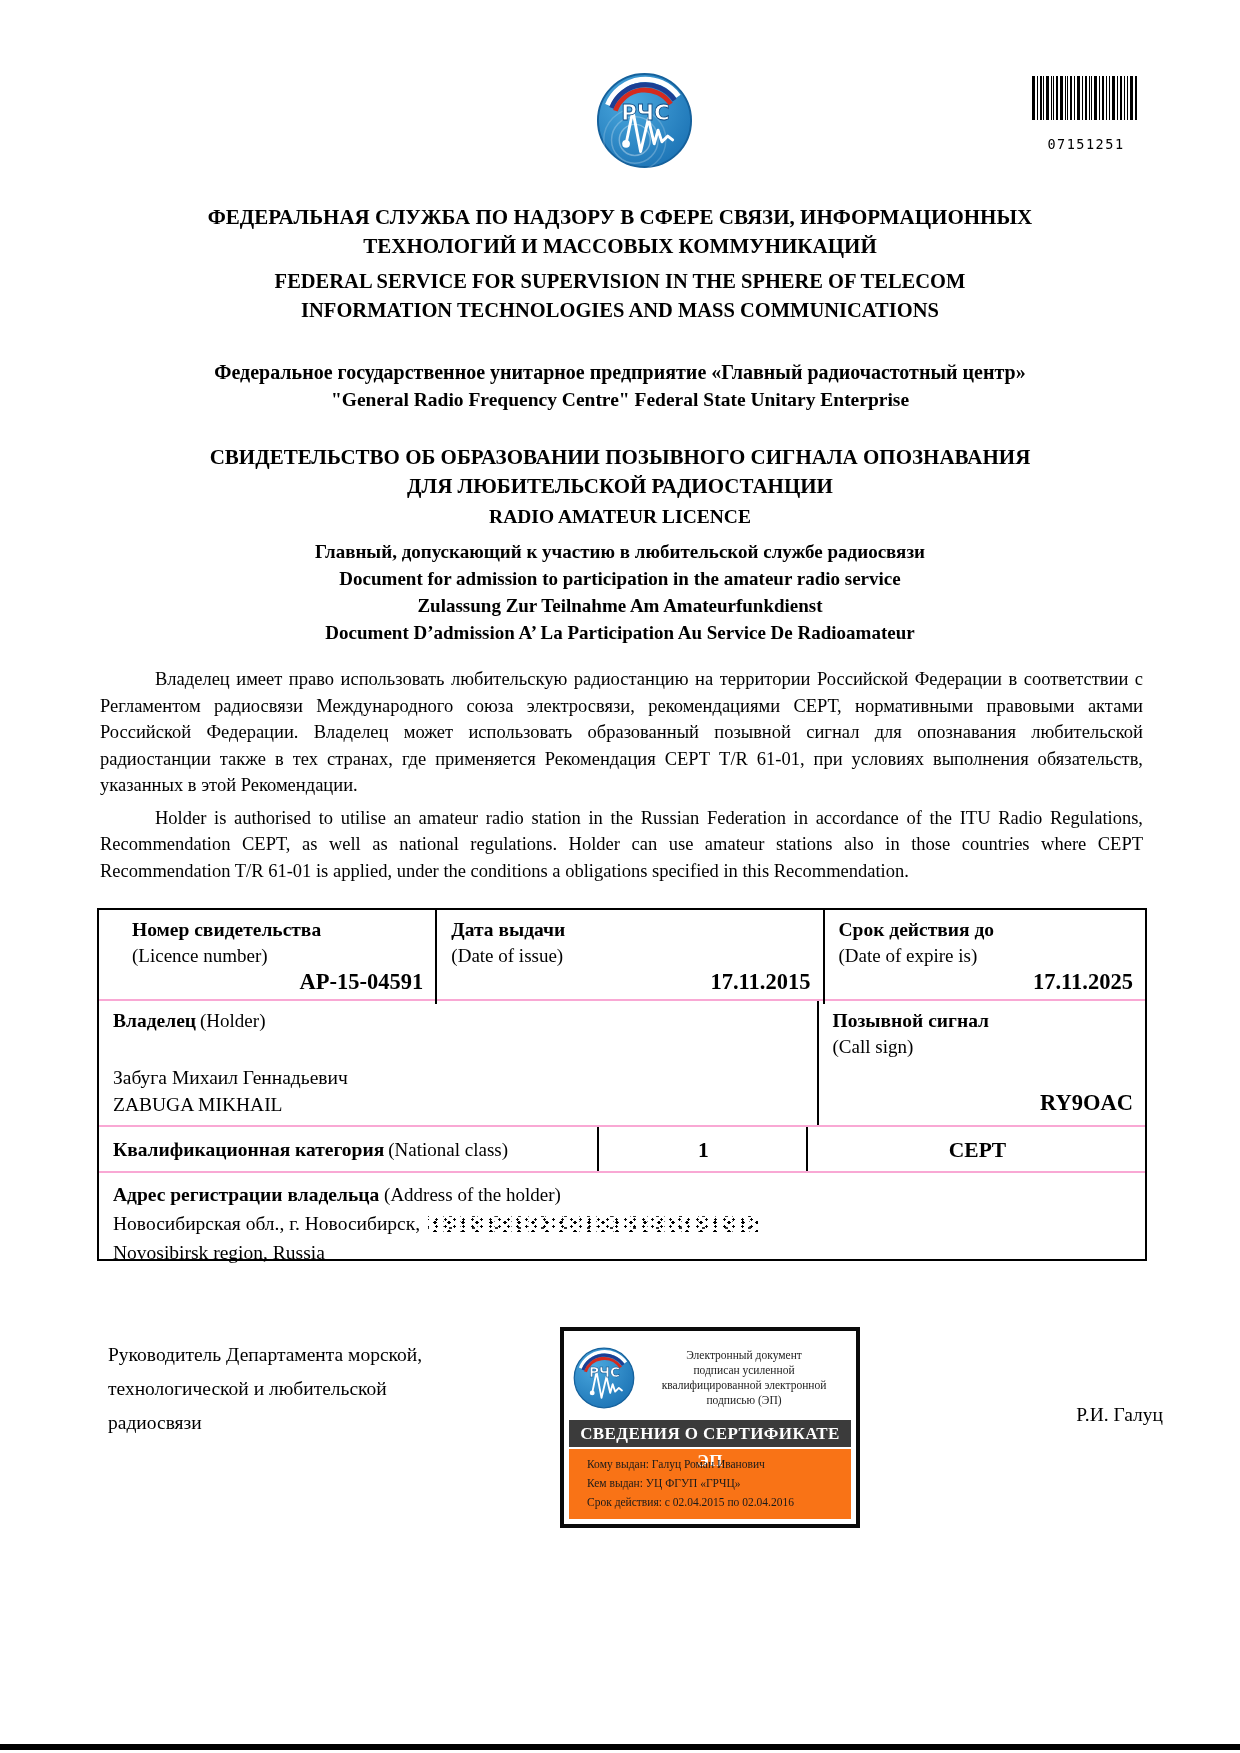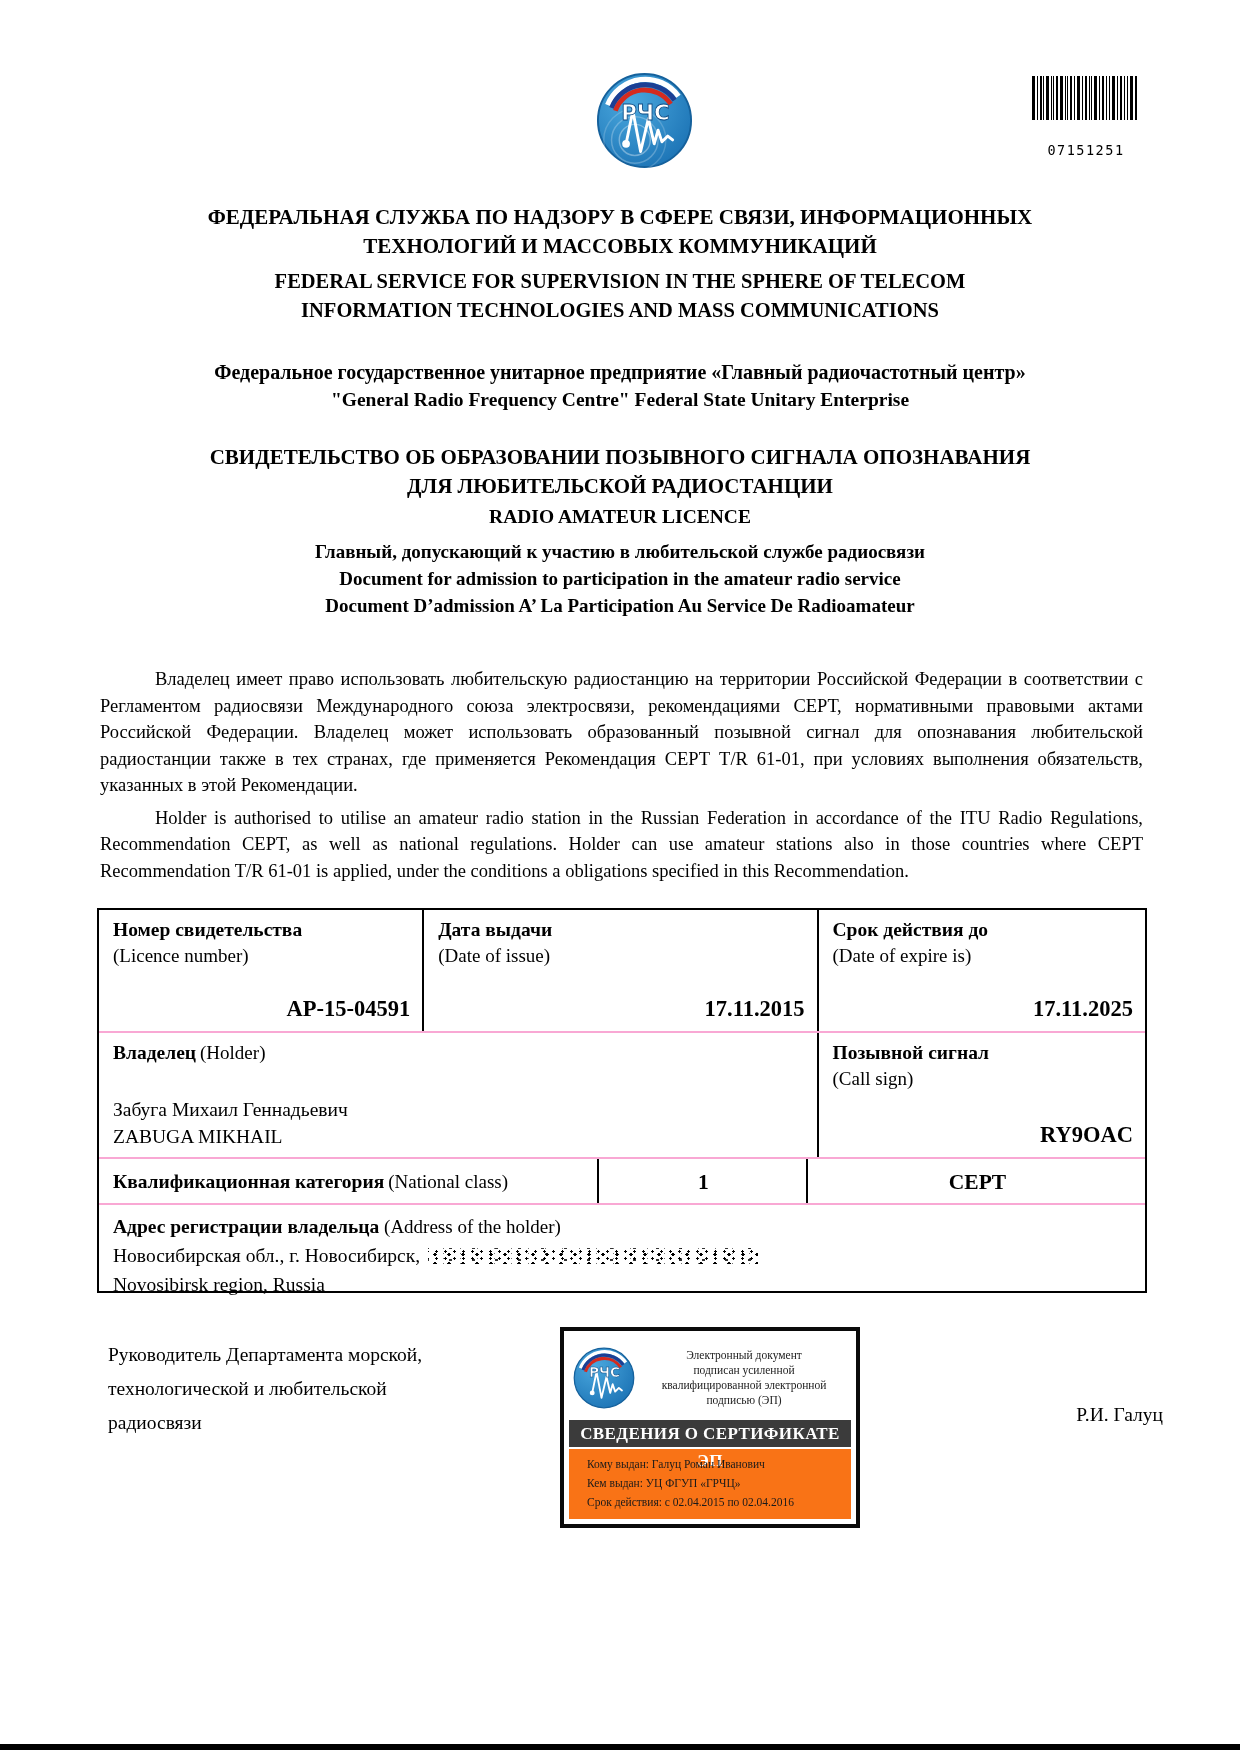--- a/index.html
+++ b/index.html
@@ -2,21 +2,21 @@
 <html><head>
 <meta charset="utf-8">
 <style>
   html,body{margin:0;padding:0;background:#fff;}
   #page{position:relative;width:1240px;height:1753px;background:#fff;margin:0 auto;
         font-family:"Liberation Serif","DejaVu Serif",serif;color:#000;overflow:hidden;padding-left:23px;}
 
   
   .logo{position:absolute;left:596px;top:72px;width:97px;height:97px;}
   .barcode-block{position:absolute;left:1030px;top:76px;width:112px;text-align:center;}
-  .barcode-num{font-family:"DejaVu Sans Mono",monospace;font-size:13.5px;letter-spacing:1.5px;margin-top:18px;}
+  .barcode-num{font-family:"DejaVu Sans Mono",monospace;font-size:13.5px;letter-spacing:1.5px;margin-top:12px;}
 
   
   .head{position:absolute;left:100px;top:203px;width:1040px;text-align:center;}
   .h-ru{font-size:21px;font-weight:bold;line-height:29px;white-space:pre-line;}
   .h-en{font-size:20.5px;font-weight:bold;line-height:29px;white-space:pre-line;margin-top:6px;}
   .ent-ru{font-size:20px;font-weight:bold;line-height:27px;margin-top:34px;}
   .ent-en{font-size:19.5px;font-weight:bold;line-height:27px;}
   .lic-ru{font-size:21px;font-weight:bold;line-height:29px;white-space:pre-line;margin-top:30px;}
   .lic-en{font-size:19.5px;font-weight:bold;line-height:27px;margin-top:2px;}
   .sub{font-size:19px;font-weight:bold;line-height:27px;}
@@ -25,21 +25,21 @@
   
   .paragraphs{position:absolute;left:100px;top:666px;width:1043px;text-align:justify;
               font-size:18.5px;line-height:26.5px;}
   .paragraphs p{margin:0;text-indent:55px;}
   .paragraphs p + p{margin-top:6px;}
 
   
   .lic-table{position:absolute;left:97px;top:908px;width:1046px;border:2px solid #000;}
   .t-row{display:grid;}
   .t-row + .t-row{border-top:2px solid #f9a8d4;}
-  .row1{grid-template-columns:30.9% 37.7% 31.4%;height:121px;}
+  .row1{grid-template-columns:30.9% 37.7% 31.4%;height:89px;margin-left:19px;}
   .row2{grid-template-columns:68.6% 31.4%;height:124px;}
   .row3{grid-template-columns:47.6% 20% 32.4%;height:44px;}
   .row4{height:86px;}
   .cell{padding:7px 12px 5px 14px;display:flex;flex-direction:column;box-sizing:border-box;min-width:0;}
   .cell + .cell{border-left:2px solid #000;}
   .lbl{font-size:19.5px;font-weight:bold;line-height:26px;}
   .sublbl{font-size:19px;font-weight:normal;line-height:26px;}
   .inline-lbl .sublbl{display:inline;}
   .inline-lbl .lbl{display:inline;}
   .big-val{margin-top:auto;text-align:right;font-weight:bold;font-size:22.5px;padding-bottom:4px;}
@@ -138,20 +138,21 @@
 ТЕХНОЛОГИЙ И МАССОВЫХ КОММУНИКАЦИЙ</div>
     <div class="h-en">FEDERAL SERVICE FOR SUPERVISION IN THE SPHERE OF TELECOM
 INFORMATION TECHNOLOGIES AND MASS COMMUNICATIONS</div>
     <div class="ent-ru">Федеральное государственное унитарное предприятие «Главный радиочастотный центр»</div>
     <div class="ent-en">"General Radio Frequency Centre" Federal State Unitary Enterprise</div>
     <div class="lic-ru">СВИДЕТЕЛЬСТВО ОБ ОБРАЗОВАНИИ ПОЗЫВНОГО СИГНАЛА ОПОЗНАВАНИЯ
 ДЛЯ ЛЮБИТЕЛЬСКОЙ РАДИОСТАНЦИИ</div>
     <div class="lic-en">RADIO AMATEUR LICENCE</div>
     <div class="sub first">Главный, допускающий к участию в любительской службе радиосвязи</div>
     <div class="sub">Document for admission to participation in the amateur radio service</div>
+    <div class="sub">Zulassung Zur Teilnahme Am Amateurfunkdienst</div>
     <div class="sub">Document D’admission A’ La Participation Au Service De Radioamateur</div>
   </div>
 
   <div class="paragraphs">
     <p>Владелец имеет право использовать любительскую радиостанцию на территории Российской Федерации в соответствии с Регламентом радиосвязи Международного союза электросвязи, рекомендациями СЕРТ, нормативными правовыми актами Российской Федерации. Владелец может использовать образованный позывной сигнал для опознавания любительской радиостанции также в тех странах, где применяется Рекомендация СЕРТ T/R 61-01, при условиях выполнения обязательств, указанных в этой Рекомендации.</p>
     <p>Holder is authorised to utilise an amateur radio station in the Russian Federation in accordance of the ITU Radio Regulations, Recommendation CEPT, as well as national regulations. Holder can use amateur stations also in those countries where CEPT Recommendation T/R 61-01 is applied, under the conditions a obligations specified in this Recommendation.</p>
   </div>
 
   <div class="lic-table">
 

